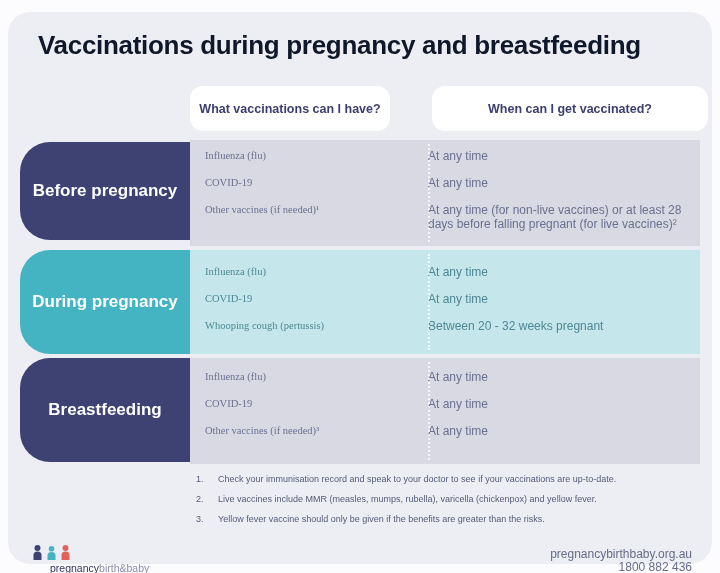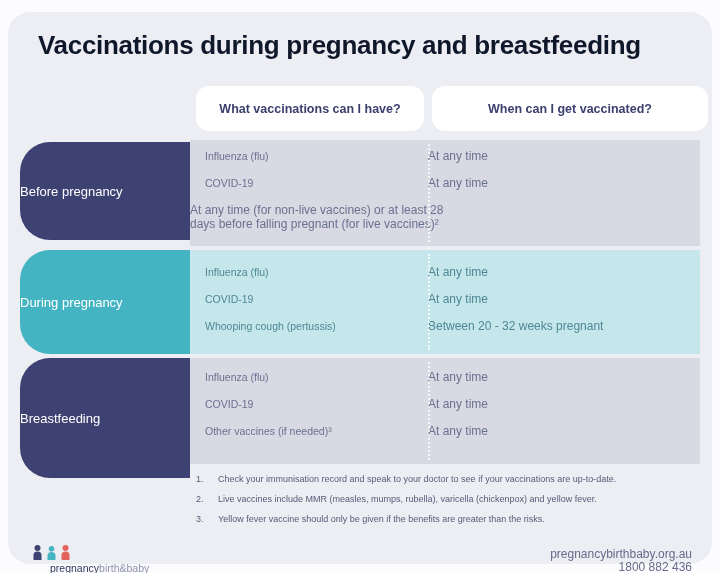--- a/index.html
+++ b/index.html
@@ -27,21 +27,21 @@
   }
   .header-box {
     position: absolute;
     top: 74px; height: 45px;
     background: #ffffff;
     border-radius: 13px;
     display: flex; align-items: center; justify-content: center;
     font-size: 12.5px; font-weight: bold;
     color: #3b3f6e;
   }
-  .header-box.col1 { left: 188px; width: 228px; }
+  .header-box.col1 { left: 182px; width: 200px; }
   .header-box.col2 { left: 424px; width: 276px; }
 
   .band {
     position: absolute;
     left: 182px; width: 510px;
     display: flex; flex-direction: column;
   }
   .band.gray { background: #d8d9e2; }
   .band.tealband { background: #c5e7eb; }
   .band .colsep {
@@ -50,42 +50,43 @@
     border-left: 2px dotted rgba(255,255,255,0.75);
   }
   .band1 { top: 128px; height: 106px; padding-top: 10px; }
   .band2 { top: 238px; height: 104px; padding-top: 16px; }
   .band3 { top: 346px; height: 106px; padding-top: 13px; }
 
   .vrow { display: flex; min-height: 27px; }
   .vrow .cell-vaccine {
     width: 238px; padding-left: 15px;
     font-size: 10.5px;
+    font-family: Liberation Serif, serif;
   }
   .vrow .cell-when {
     width: 264px;
     font-size: 12px;
     line-height: 13.5px;
   }
   .band.gray .vrow { color: #6b7090; }
   .band.tealband .vrow { color: #4e8795; }
 
   .tab {
     position: absolute;
     left: 12px; width: 170px;
-    display: flex; align-items: center; 
+    display: flex; align-items: center; justify-content: center;
     color: #ffffff;
-    font-size: 13px; font-weight: normal;
+    font-size: 17px; font-weight: bold;
     border-radius: 30px 0 0 30px;
   }
   .tab.navy { background: #3e4273; }
   .tab.teal { background: #45b4c2; }
   .tab1 { top: 130px; height: 98px; }
   .tab2 { top: 238px; height: 104px; }
-  .tab3 { top: 346px; height: 120px; }
+  .tab3 { top: 346px; height: 104px; }
 
   .footnotes {
     position: absolute;
     left: 188px; top: 462px; width: 500px;
   }
   .footnote {
     display: flex;
     font-size: 9px;
     color: #565b78;
     margin-bottom: 10px;
@@ -128,20 +129,21 @@
     <div class="colsep"></div>
     <div class="vrow">
       <div class="cell-vaccine">Influenza (flu)</div>
       <div class="cell-when">At any time</div>
     </div>
     <div class="vrow">
       <div class="cell-vaccine">COVID-19</div>
       <div class="cell-when">At any time</div>
     </div>
     <div class="vrow">
+      <div class="cell-vaccine">Other vaccines (if needed)¹</div>
       <div class="cell-when">At any time (for non-live vaccines) or at least 28 days before falling pregnant (for live vaccines)²</div>
     </div>
   </div>
   <div class="tab navy tab1">
     <span>Before pregnancy</span>
   </div>
 
   <div class="band tealband band2">
     <div class="colsep"></div>
     <div class="vrow">

